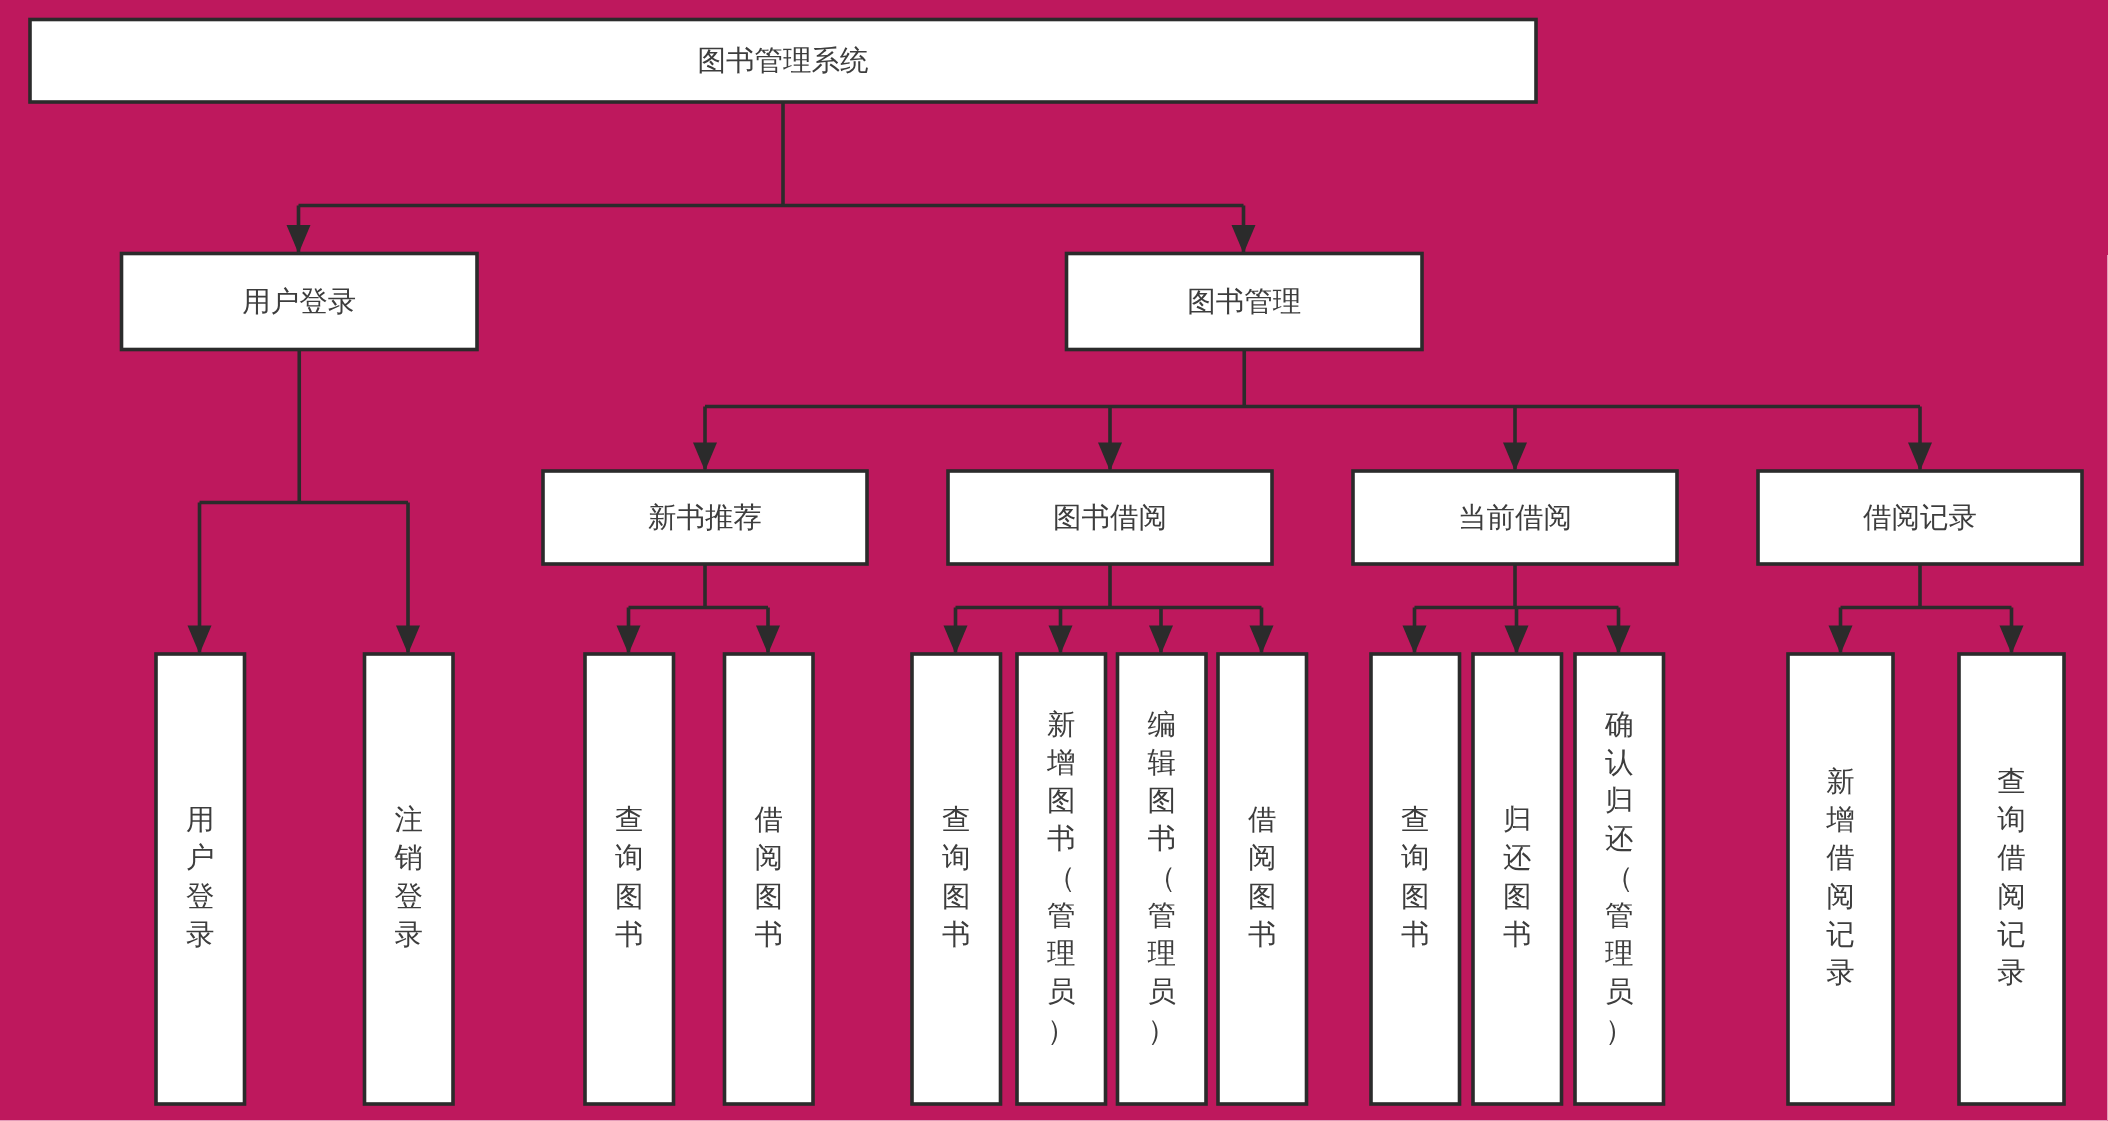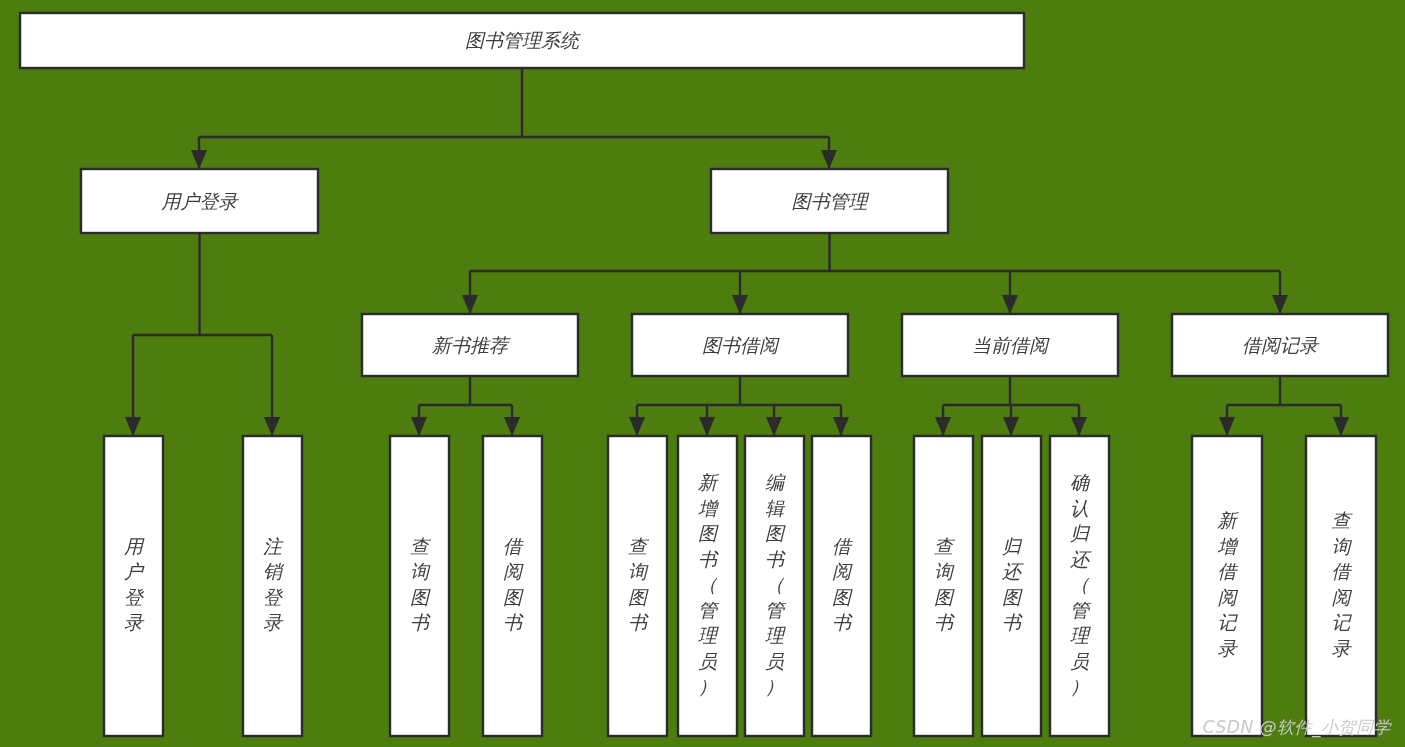--- a/index.html
+++ b/index.html
@@ -8,23 +8,22 @@
     padding: 0;
     background: #ffffff;
   }
   body {
     font-family: "DejaVu Sans", "Liberation Sans", sans-serif;
   }
   #diagram-root {
     position: relative;
     width: 1405px;
     height: 747px;
-    background: #4d7c0f;
+    background: #be185d;
     overflow: hidden;
-    font-style: italic;
   }
   svg.flow-canvas {
     position: absolute;
     left: 0;
     top: 0;
     width: 1405px;
     height: 747px;
     display: block;
   }
   .node-box {
@@ -204,15 +203,14 @@
           <rect x="1192" y="436" width="70" height="300" class="node-box"></rect>
           <text x="1227" class="node-label-vertical"><tspan x="1227" y="527.25">新</tspan><tspan x="1227" y="552.75">增</tspan><tspan x="1227" y="578.25">借</tspan><tspan x="1227" y="603.75">阅</tspan><tspan x="1227" y="629.25">记</tspan><tspan x="1227" y="654.75">录</tspan></text>
         </g>
         <g>
           <rect x="1306" y="436" width="70" height="300" class="node-box"></rect>
           <text x="1341" class="node-label-vertical"><tspan x="1341" y="527.25">查</tspan><tspan x="1341" y="552.75">询</tspan><tspan x="1341" y="578.25">借</tspan><tspan x="1341" y="603.75">阅</tspan><tspan x="1341" y="629.25">记</tspan><tspan x="1341" y="654.75">录</tspan></text>
         </g>
       </g>
   </svg>
 
-  <div class="watermark-text">CSDN @软件_小贺同学</div>
 
 </div>
 
 </body></html>

